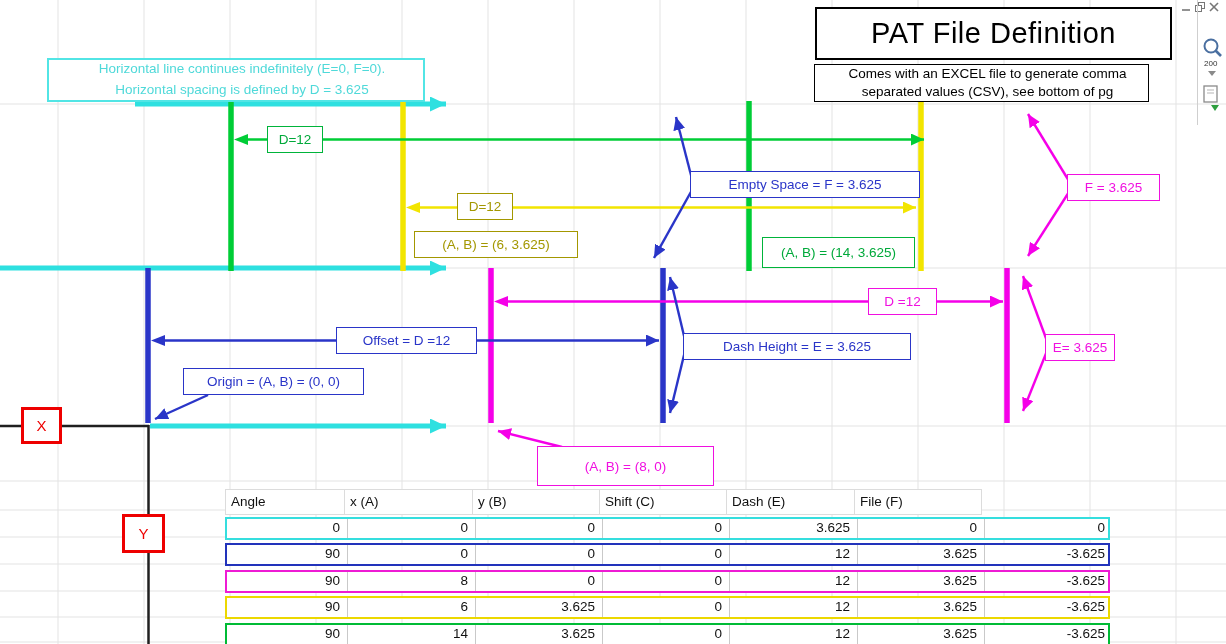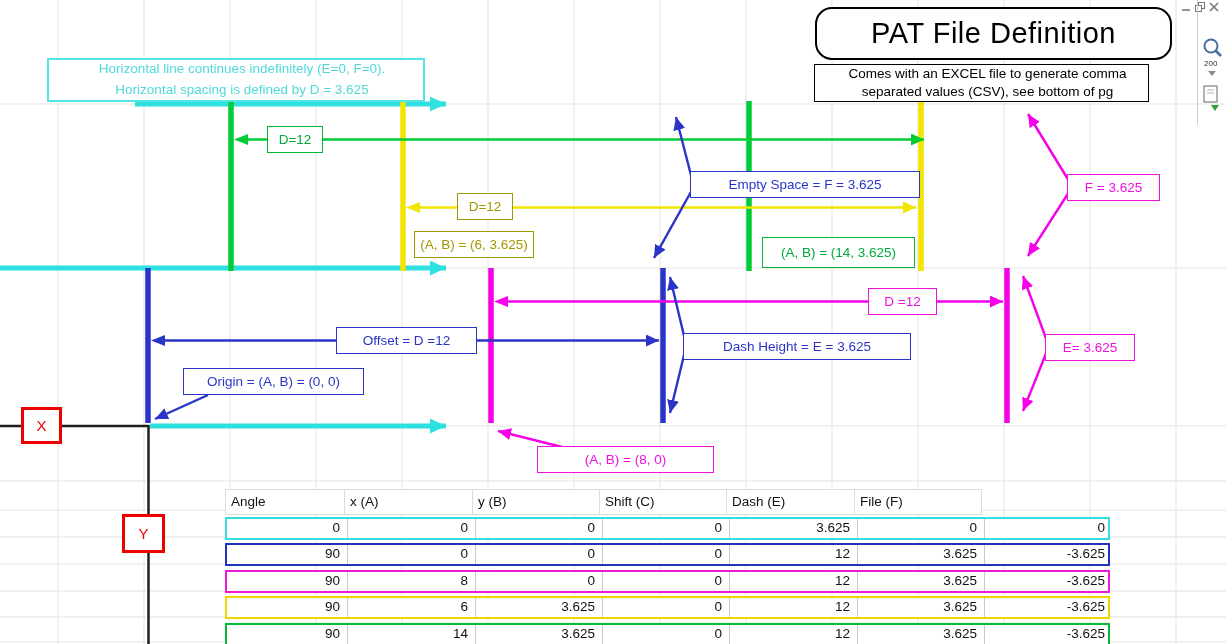--- a/index.html
+++ b/index.html
@@ -2,21 +2,21 @@
 <html><head>
 <meta charset="utf-8">
 <style>
   html,body{margin:0;padding:0;background:#fff;}
   .screen{position:relative;width:1226px;height:644px;background:#fff;overflow:hidden;
           font-family:"Liberation Sans",sans-serif;color:#111;}
   svg{position:absolute;left:0;top:0;}
   .lbl{position:absolute;background:#fff;display:flex;align-items:center;justify-content:center;
        white-space:nowrap;box-sizing:border-box;font-size:13.5px;}
   .lbl-col{flex-direction:column;line-height:1.55;padding-left:12px;}
-  .title-box{font-size:29px;letter-spacing:.5px;border-radius:17px;}
+  .title-box{font-size:29px;letter-spacing:.5px;}
   .axis-box{font-size:15px;font-weight:400;}
   
   .ptable{position:absolute;left:225px;top:489px;width:1044px;height:160px;}
   .trow,.thead{position:absolute;left:0;width:885px;display:grid;
        grid-template-columns:120px 128px 127px 127px 128px 127px 128px;box-sizing:border-box;}
   .thead{top:0;height:26px;}
   .th{font-size:13.5px;color:#111;padding:4px 0 0 5px;background:#fff;
       border-top:1px solid #dcdcdc;border-bottom:1px solid #dcdcdc;border-right:1px solid #dcdcdc;}
   .th:first-child{border-left:1px solid #dcdcdc;}
   .trow{height:23px;border:2px solid;background:#fff;}
@@ -147,39 +147,39 @@
 
   <div class="lbl lbl-col" style="left:814px;top:64px;width:335px;height:38px;border:1.6px solid #000;color:#000;line-height:1.35;">
     <span>Comes with an EXCEL file to generate comma</span>
     <span>separated values (CSV), see bottom of pg</span>
   </div>
 
   <div class="lbl" style="left:267px;top:126px;width:56px;height:27px;border:1.6px solid #00b43a;color:#00a93a;">D=12</div>
 
   <div class="lbl" style="left:457px;top:193px;width:56px;height:27px;border:1.6px solid #a39700;color:#a39700;">D=12</div>
 
-  <div class="lbl" style="left:414px;top:231px;width:120px;height:27px;border:1.6px solid #a39700;color:#a39700;">(A, B) = (6, 3.625)</div>
+  <div class="lbl" style="left:414px;top:231px;width:164px;height:27px;border:1.6px solid #a39700;color:#a39700;">(A, B) = (6, 3.625)</div>
 
   <div class="lbl" style="left:690px;top:171px;width:230px;height:27px;border:1.6px solid #2a35c8;color:#2a35c8;">Empty Space = F = 3.625</div>
 
   <div class="lbl" style="left:1067px;top:174px;width:93px;height:27px;border:1.6px solid #f010e0;color:#f010e0;">F = 3.625</div>
 
   <div class="lbl" style="left:762px;top:237px;width:153px;height:31px;border:1.6px solid #00b43a;color:#00a93a;">(A, B) = (14, 3.625)</div>
 
   <div class="lbl" style="left:336px;top:327px;width:141px;height:27px;border:1.6px solid #2a35c8;color:#2a35c8;">Offset = D =12</div>
 
   <div class="lbl" style="left:868px;top:288px;width:69px;height:27px;border:1.6px solid #f010e0;color:#f010e0;">D =12</div>
 
   <div class="lbl" style="left:683px;top:333px;width:228px;height:27px;border:1.6px solid #2a35c8;color:#2a35c8;">Dash Height = E = 3.625</div>
 
-  <div class="lbl" style="left:1045px;top:334px;width:90px;height:27px;border:1.6px solid #f010e0;color:#f010e0;">E= 3.625</div>
+  <div class="lbl" style="left:1045px;top:334px;width:70px;height:27px;border:1.6px solid #f010e0;color:#f010e0;">E= 3.625</div>
 
   <div class="lbl" style="left:183px;top:368px;width:181px;height:27px;border:1.6px solid #2a35c8;color:#2a35c8;">Origin = (A, B) = (0, 0)</div>
 
-  <div class="lbl" style="left:537px;top:446px;width:177px;height:27px;border:1.6px solid #f010e0;color:#f010e0;">(A, B) = (8, 0)</div>
+  <div class="lbl" style="left:537px;top:446px;width:177px;height:40px;border:1.6px solid #f010e0;color:#f010e0;">(A, B) = (8, 0)</div>
 
   <div class="lbl axis-box" style="left:21px;top:407px;width:41px;height:37px;border:3px solid #ee0000;color:#ee0000;">X</div>
 
   <div class="lbl axis-box" style="left:122px;top:514px;width:43px;height:39px;border:3px solid #ee0000;color:#ee0000;">Y</div>
 
   <div class="ptable">
     <div class="thead">
       <div class="th">Angle</div>
       <div class="th">x (A)</div>
       <div class="th">y (B)</div>

